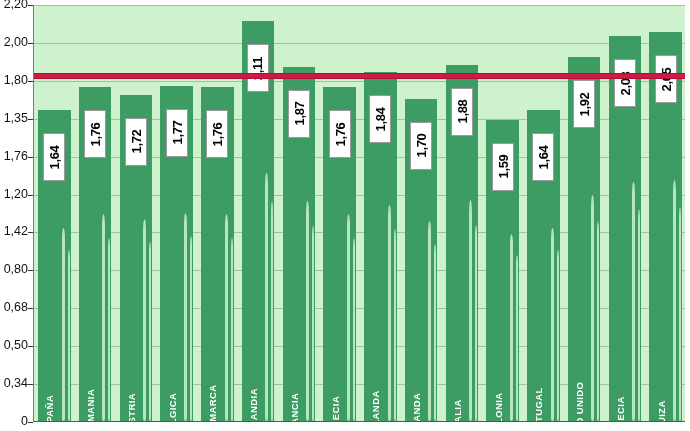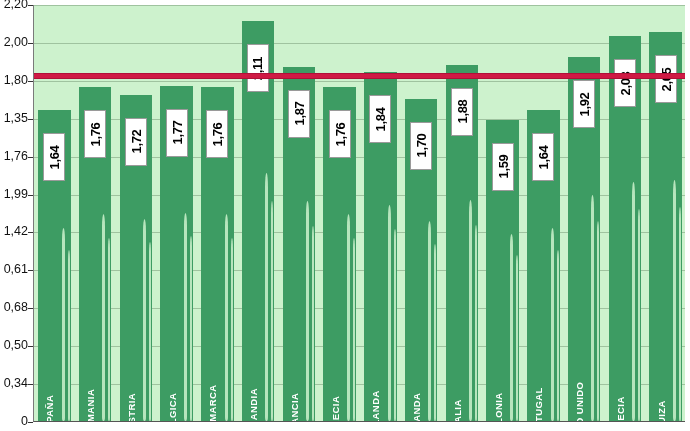--- a/index.html
+++ b/index.html
@@ -117,29 +117,29 @@
       </div>
       <div class="ytick-row" style="top: 346.182px;">
         <span>0,50</span>
         <div class="ytick-mark"></div>
       </div>
       <div class="ytick-row" style="top: 308.273px;">
         <span>0,68</span>
         <div class="ytick-mark"></div>
       </div>
       <div class="ytick-row" style="top: 270.364px;">
-        <span>0,61</span>
+        <span>0,80</span>
         <div class="ytick-mark"></div>
       </div>
       <div class="ytick-row" style="top: 232.455px;">
         <span>1,42</span>
         <div class="ytick-mark"></div>
       </div>
       <div class="ytick-row" style="top: 194.545px;">
-        <span>1,99</span>
+        <span>1,20</span>
         <div class="ytick-mark"></div>
       </div>
       <div class="ytick-row" style="top: 156.636px;">
         <span>1,76</span>
         <div class="ytick-mark"></div>
       </div>
       <div class="ytick-row" style="top: 118.727px;">
         <span>1,35</span>
         <div class="ytick-mark"></div>
       </div>

